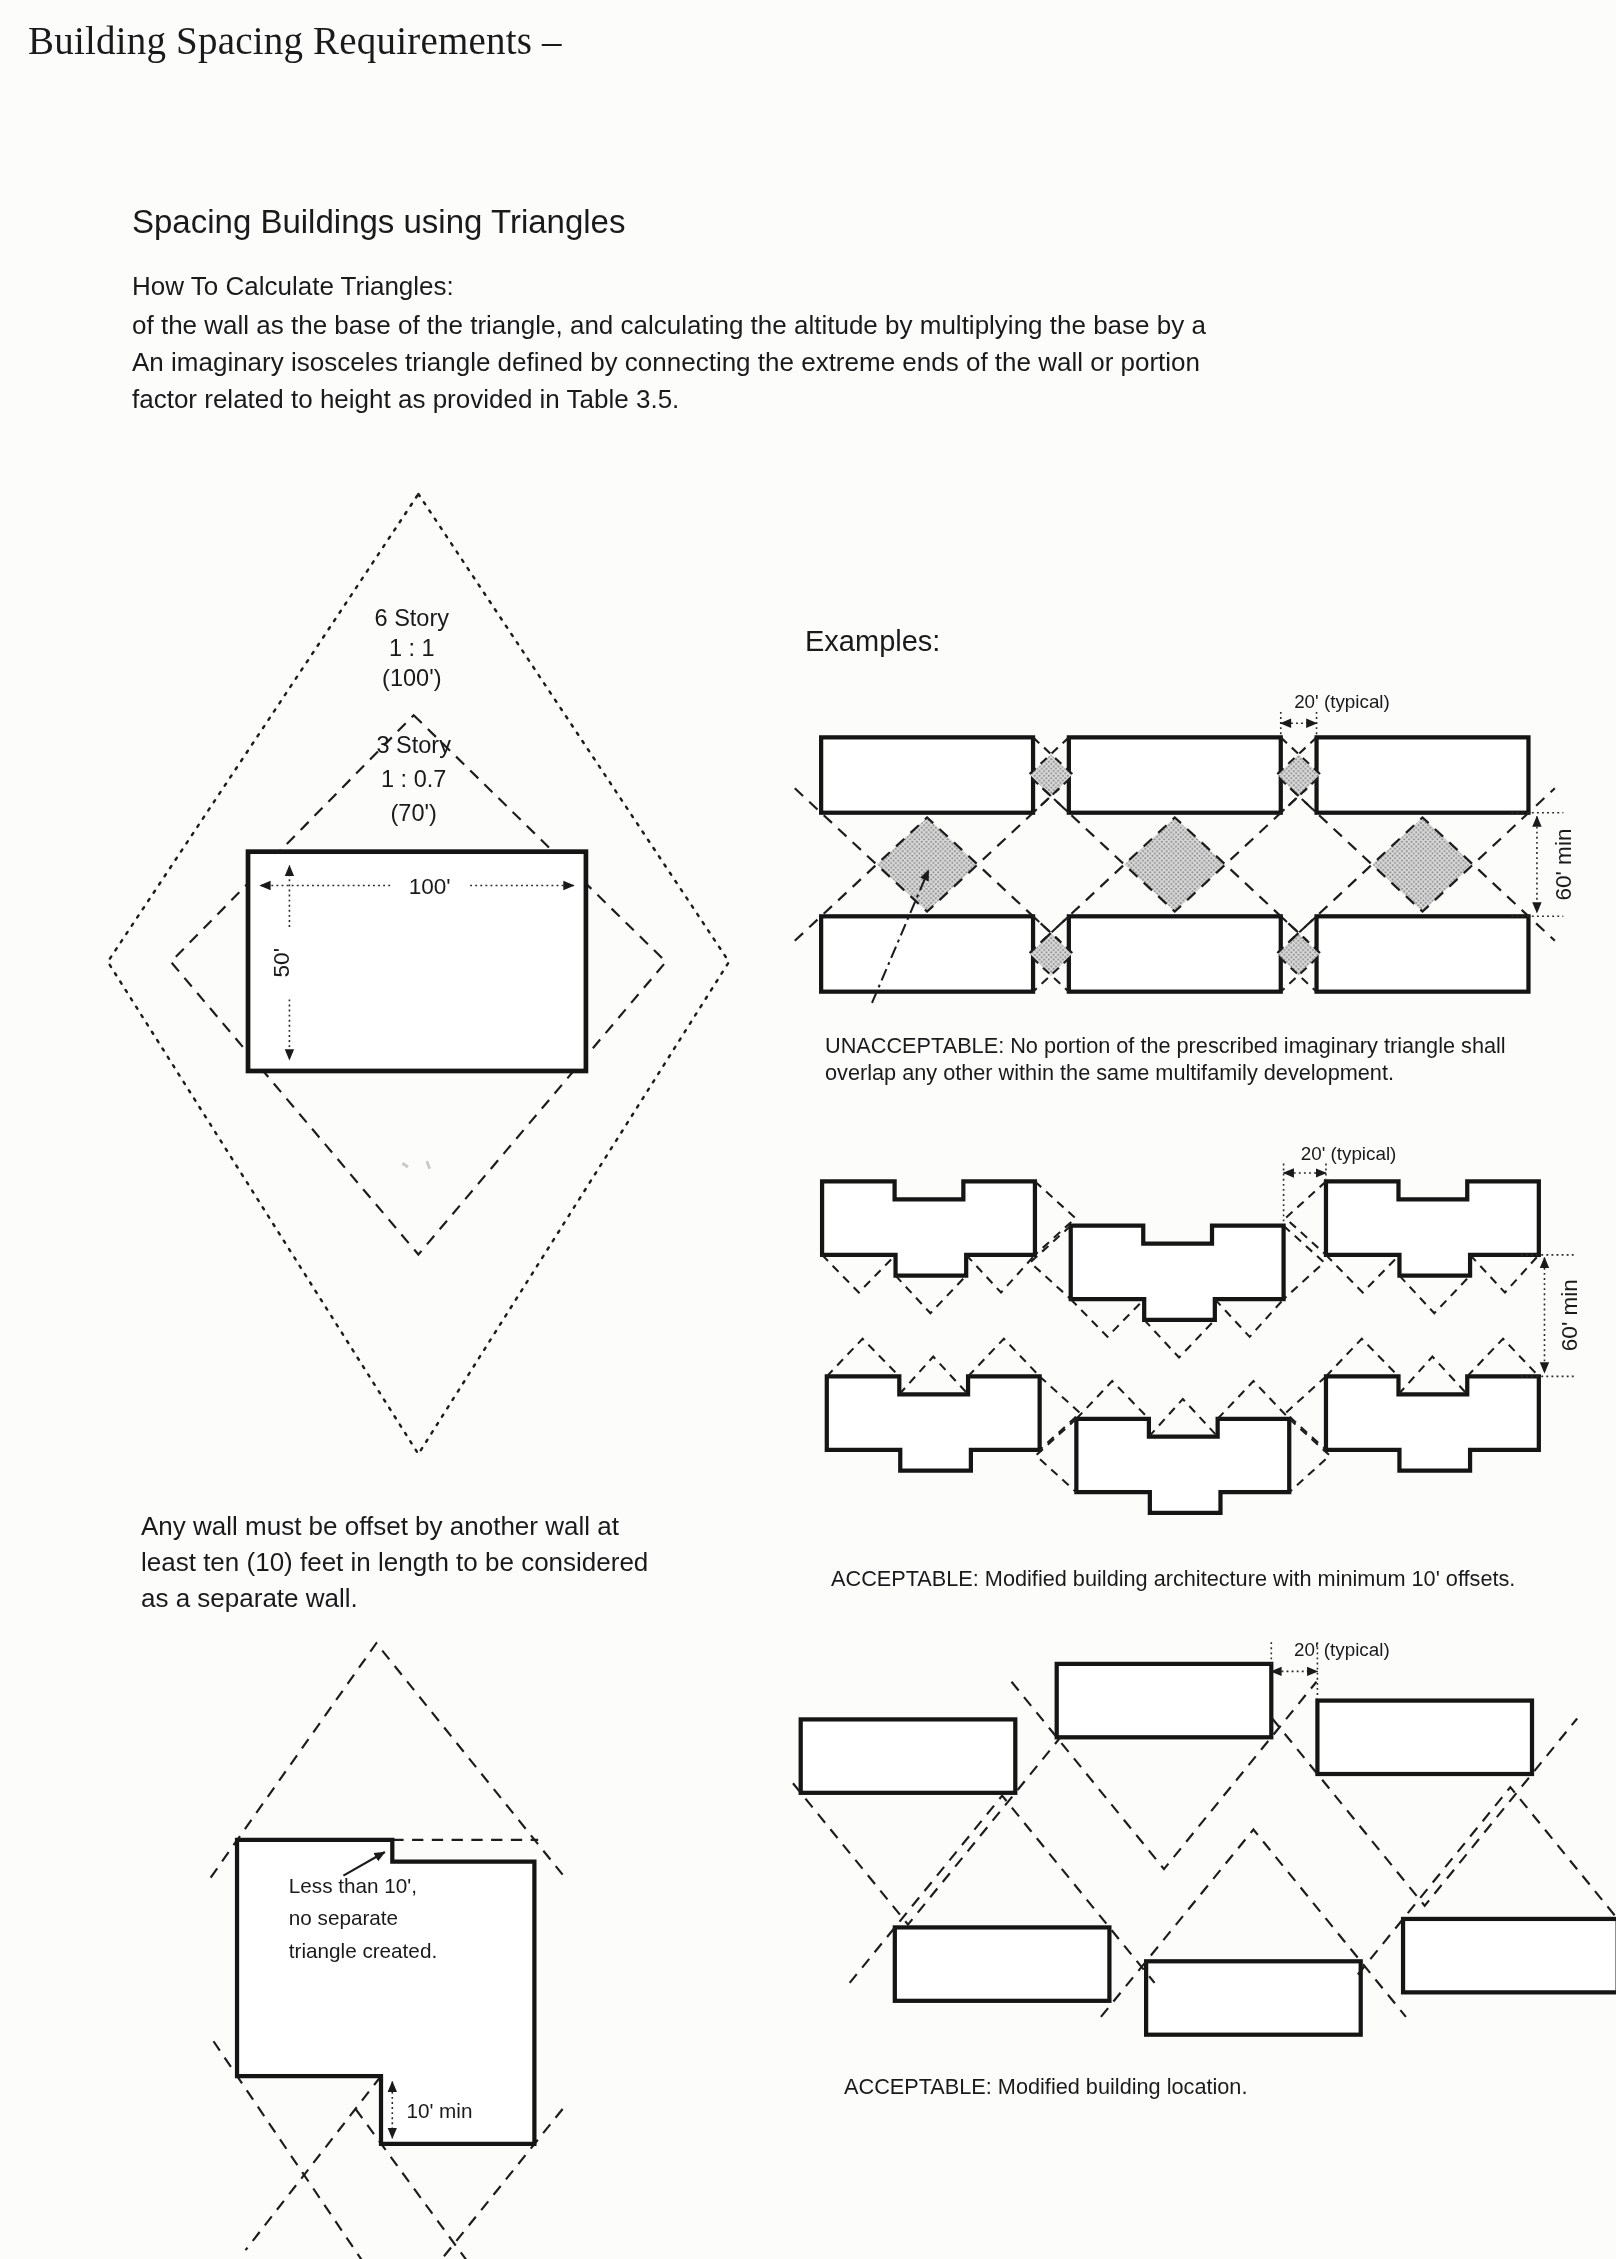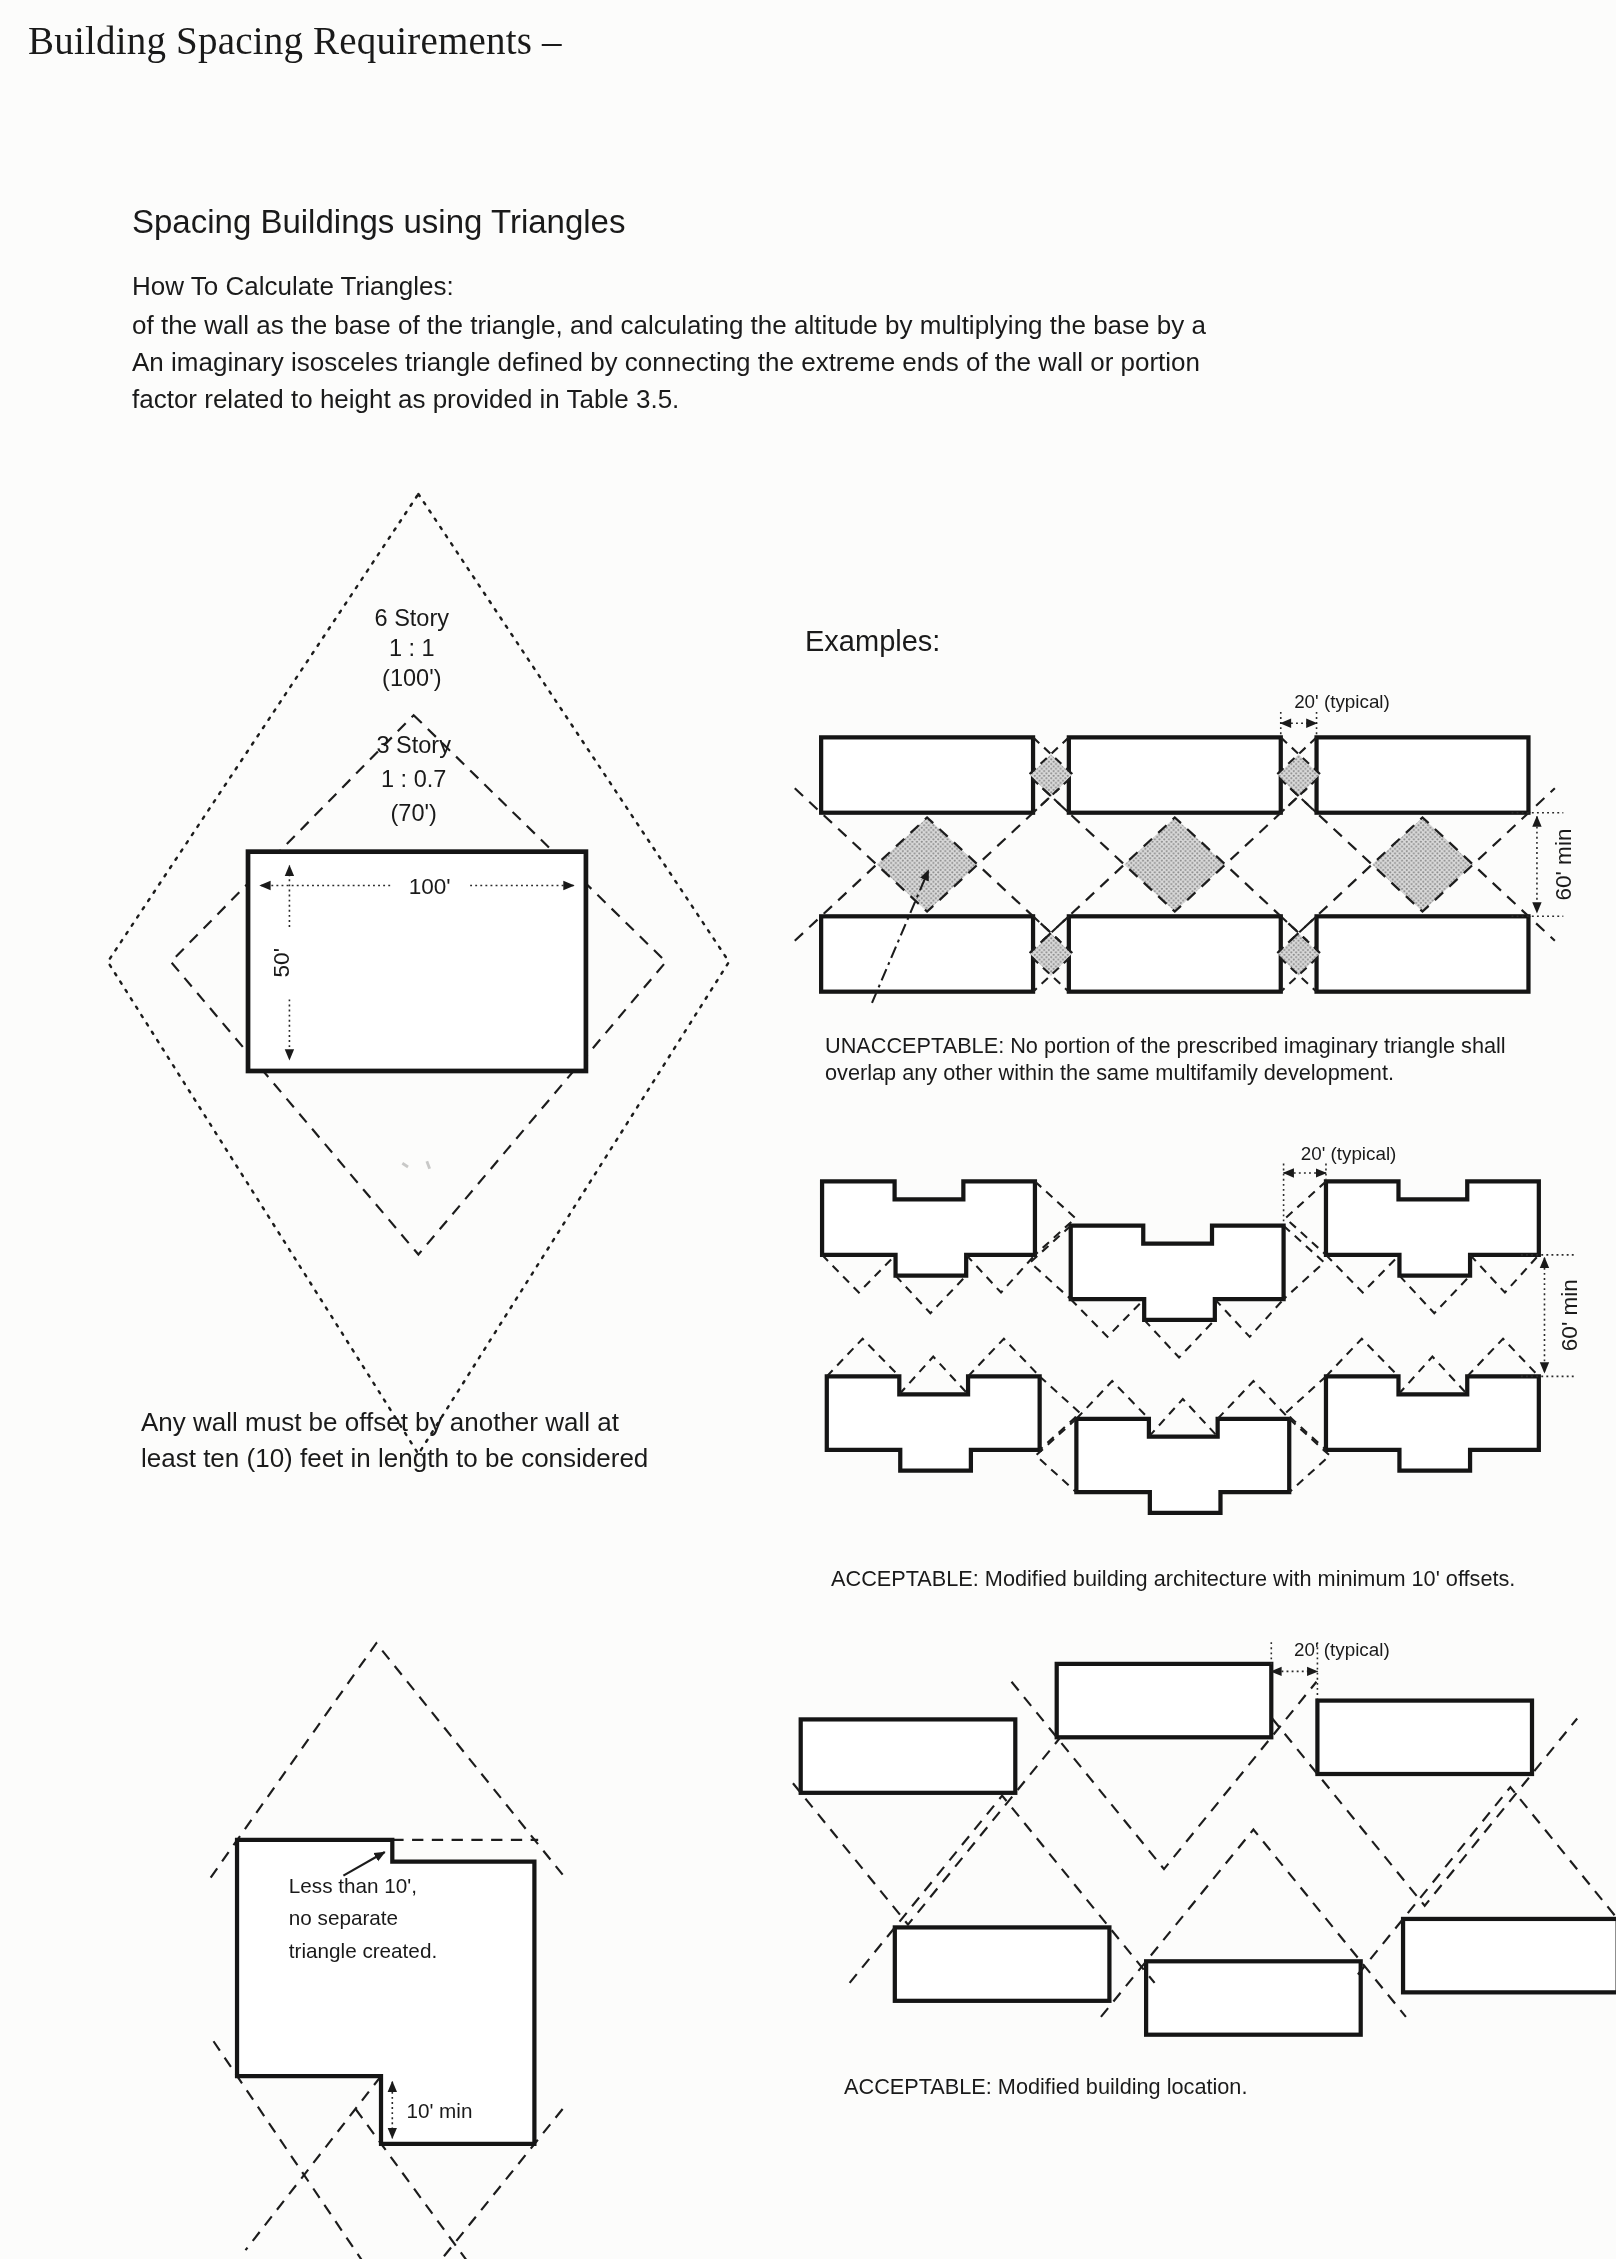--- a/index.html
+++ b/index.html
@@ -59,23 +59,24 @@
   <div>factor related to height as provided in Table 3.5.</div>
 </div>
 
 <div class="abs exh" style="left:805px;top:625px">Examples:</div>
 
 <div class="abs cap" style="left:825px;top:1032px">
   <div>UNACCEPTABLE: No portion of the prescribed imaginary triangle shall</div>
   <div>overlap any other within the same multifamily development.</div>
 </div>
 
-<div class="abs note" style="left:141px;top:1404px">
+<div class="abs note" style="left:141px;top:1508px">
   <div>Any wall must be offset by another wall at</div>
   <div>least ten (10) feet in length to be considered</div>
+  <div>as a separate wall.</div>
 </div>
 
 <div class="abs cap" style="left:831px;top:1565px">ACCEPTABLE: Modified building architecture with minimum 10' offsets.</div>
 
 <div class="abs cap" style="left:844px;top:2073px">ACCEPTABLE: Modified building location.</div>
 
 <svg style="left:56px;top:461px" width="753" height="1059" viewBox="0 0 800 1125">
   <g>
     <polygon class="ln-dot" points="385,35 715,532 385,1055 55,532"></polygon>
   </g>

